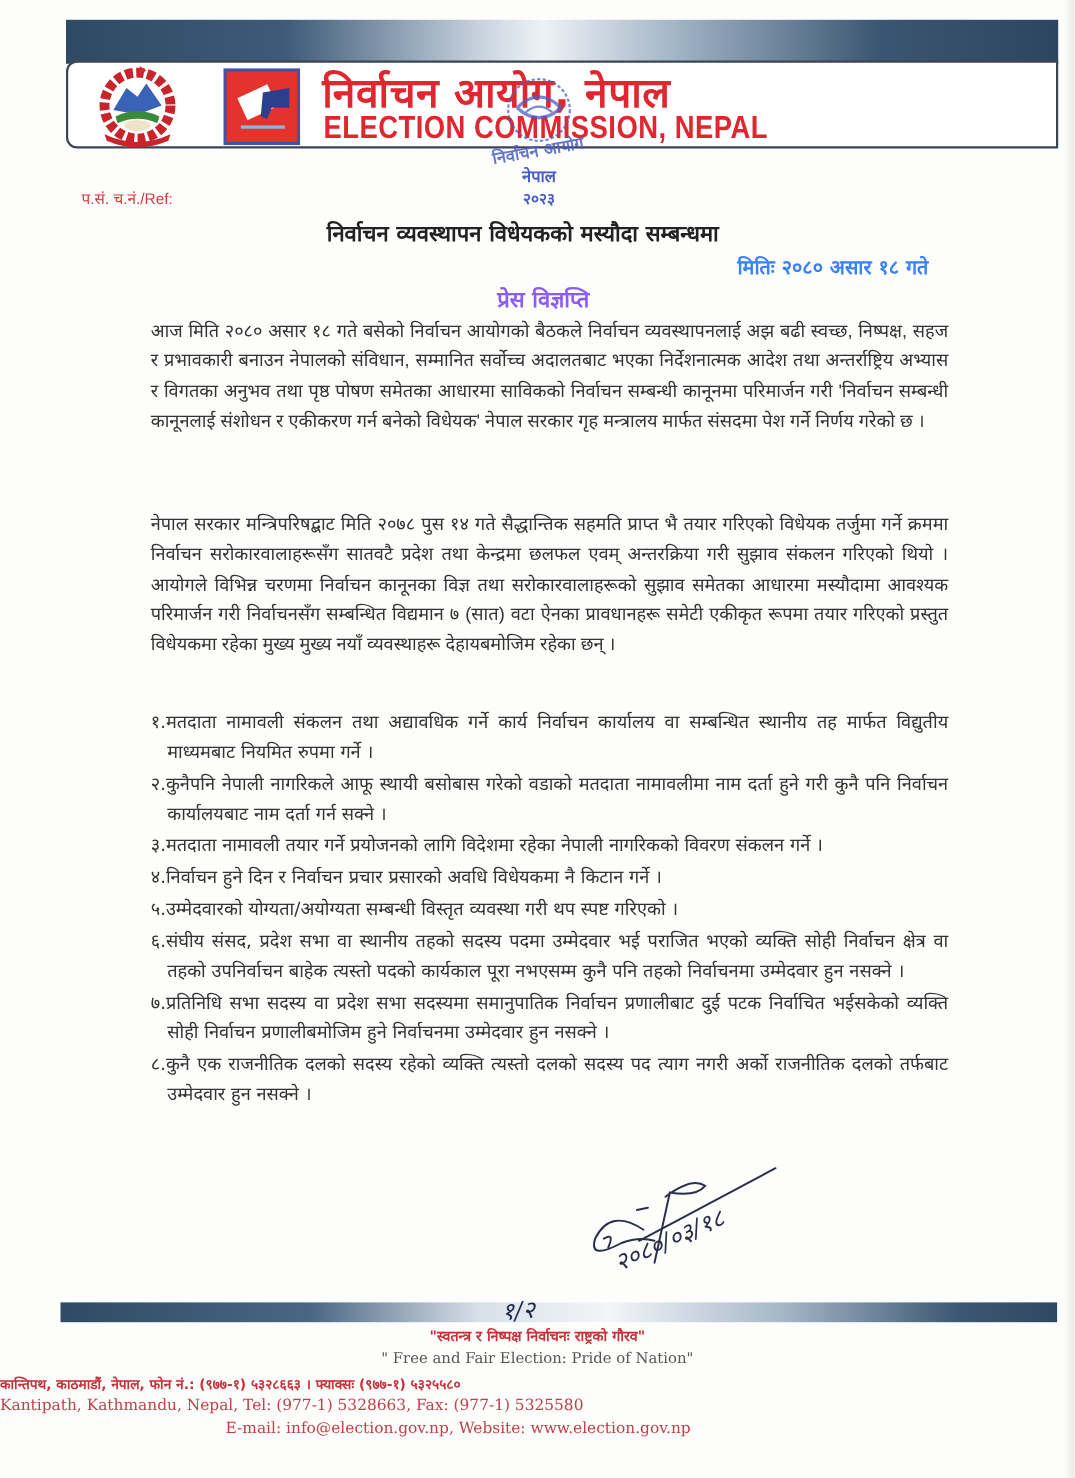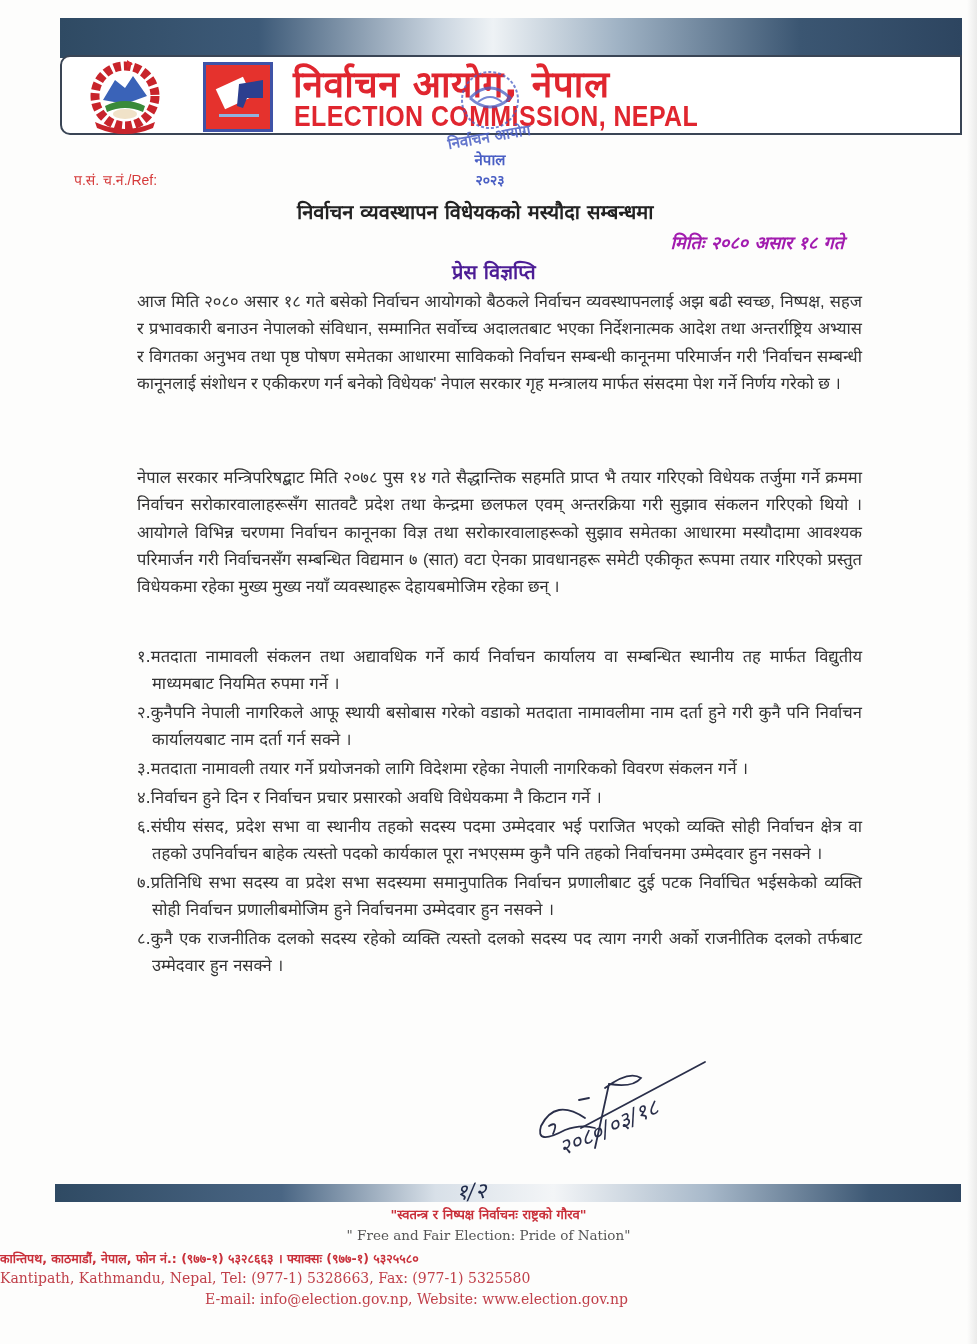--- a/index.html
+++ b/index.html
@@ -36,25 +36,25 @@
     .ref {
       position: absolute; left: 74px; top: 170px; font-family: "Liberation Sans", sans-serif;
       font-size: 14px; color: #d53a3a; text-align: right;
     }
     .subject {
       position: absolute; left: 297px; top: 198px; font-family: "DejaVu Sans", sans-serif;
       font-size: 20px; font-weight: bold; color: #222;
     }
     .date {
       position: absolute; right: 133px; top: 230px; font-family: "DejaVu Sans", sans-serif;
-      font-size: 18px; font-weight: bold; color: #a21caf; font-style: italic;
+      font-size: 18px; font-weight: bold; color: #3b82f6;
     }
     .doc-title {
       position: absolute; left: 452px; top: 258px; font-family: "DejaVu Sans", sans-serif;
-      font-size: 20px; font-weight: bold; color: #4c1d95;
+      font-size: 20px; font-weight: bold; color: #8b5cf6;
     }
     .body-text {
       position: absolute; left: 137px; width: 725px; font-family: Liberation Sans, sans-serif;
       font-size: 16.5px; line-height: 27.3px; color: #333; text-align: justify; margin: 0;
     }
     .p1 { top: 288px; }
     .p2 { top: 464px; }
     .list {
       position: absolute; left: 137px; top: 643px; width: 725px; margin: 0; padding: 0; list-style: none;
       font-family: "DejaVu Sans", sans-serif; font-size: 16.5px; line-height: 27.3px; color: #333;
@@ -140,20 +140,21 @@
 <div class="doc-title">प्रेस विज्ञप्ति</div>
 
 <p class="body-text p1">आज मिति २०८० असार १८ गते बसेको निर्वाचन आयोगको बैठकले निर्वाचन व्यवस्थापनलाई अझ बढी स्वच्छ, निष्पक्ष, सहज र प्रभावकारी बनाउन नेपालको संविधान, सम्मानित सर्वोच्च अदालतबाट भएका निर्देशनात्मक आदेश तथा अन्तर्राष्ट्रिय अभ्यास र विगतका अनुभव तथा पृष्ठ पोषण समेतका आधारमा साविकको निर्वाचन सम्बन्धी कानूनमा परिमार्जन गरी 'निर्वाचन सम्बन्धी कानूनलाई संशोधन र एकीकरण गर्न बनेको विधेयक' नेपाल सरकार गृह मन्त्रालय मार्फत संसदमा पेश गर्ने निर्णय गरेको छ ।</p>
 <p class="body-text p2">नेपाल सरकार मन्त्रिपरिषद्बाट मिति २०७८ पुस १४ गते सैद्धान्तिक सहमति प्राप्त भै तयार गरिएको विधेयक तर्जुमा गर्ने क्रममा निर्वाचन सरोकारवालाहरूसँग सातवटै प्रदेश तथा केन्द्रमा छलफल एवम् अन्तरक्रिया गरी सुझाव संकलन गरिएको थियो । आयोगले विभिन्न चरणमा निर्वाचन कानूनका विज्ञ तथा सरोकारवालाहरूको सुझाव समेतका आधारमा मस्यौदामा आवश्यक परिमार्जन गरी निर्वाचनसँग सम्बन्धित विद्यमान ७ (सात) वटा ऐनका प्रावधानहरू समेटी एकीकृत रूपमा तयार गरिएको प्रस्तुत विधेयकमा रहेका मुख्य मुख्य नयाँ व्यवस्थाहरू देहायबमोजिम रहेका छन् ।</p>
 
 <ul class="list">
   <li>१.मतदाता नामावली संकलन तथा अद्यावधिक गर्ने कार्य निर्वाचन कार्यालय वा सम्बन्धित स्थानीय तह मार्फत विद्युतीय माध्यमबाट नियमित रुपमा गर्ने ।</li>
   <li>२.कुनैपनि नेपाली नागरिकले आफू स्थायी बसोबास गरेको वडाको मतदाता नामावलीमा नाम दर्ता हुने गरी कुनै पनि निर्वाचन कार्यालयबाट नाम दर्ता गर्न सक्ने ।</li>
   <li>३.मतदाता नामावली तयार गर्ने प्रयोजनको लागि विदेशमा रहेका नेपाली नागरिकको विवरण संकलन गर्ने ।</li>
   <li>४.निर्वाचन हुने दिन र निर्वाचन प्रचार प्रसारको अवधि विधेयकमा नै किटान गर्ने ।</li>
+  <li>५.उम्मेदवारको योग्यता/अयोग्यता सम्बन्धी विस्तृत व्यवस्था गरी थप स्पष्ट गरिएको ।</li>
   <li>६.संघीय संसद, प्रदेश सभा वा स्थानीय तहको सदस्य पदमा उम्मेदवार भई पराजित भएको व्यक्ति सोही निर्वाचन क्षेत्र वा तहको उपनिर्वाचन बाहेक त्यस्तो पदको कार्यकाल पूरा नभएसम्म कुनै पनि तहको निर्वाचनमा उम्मेदवार हुन नसक्ने ।</li>
   <li>७.प्रतिनिधि सभा सदस्य वा प्रदेश सभा सदस्यमा समानुपातिक निर्वाचन प्रणालीबाट दुई पटक निर्वाचित भईसकेको व्यक्ति सोही निर्वाचन प्रणालीबमोजिम हुने निर्वाचनमा उम्मेदवार हुन नसक्ने ।</li>
   <li>८.कुनै एक राजनीतिक दलको सदस्य रहेको व्यक्ति त्यस्तो दलको सदस्य पद त्याग नगरी अर्को राजनीतिक दलको तर्फबाट उम्मेदवार हुन नसक्ने ।</li>
 </ul>
 
 <svg class="signature" viewBox="0 0 200 110">
   <g fill="none" stroke="#2a2f4a" stroke-width="1.8" stroke-linecap="round">
     <path d="M60 70 Q30 50 16 78 Q10 98 40 82 Q56 76 70 80"></path>
     <path d="M24 78 Q34 72 28 86"></path>
     <path d="M54 52 L64 50"></path>

